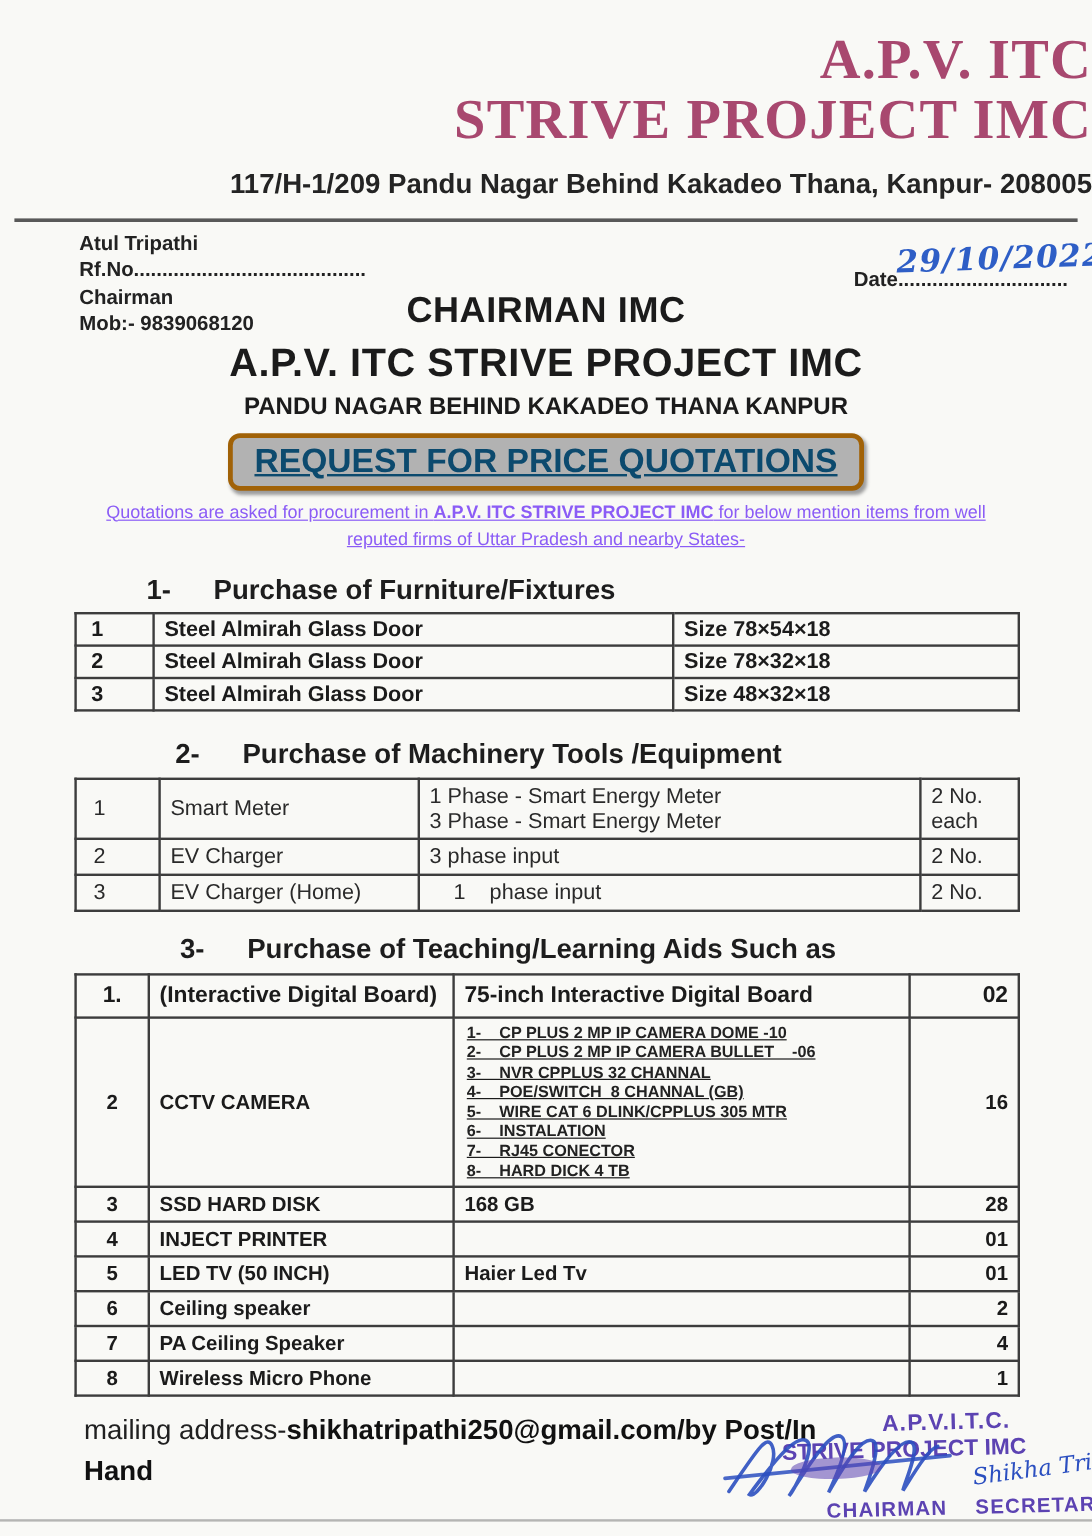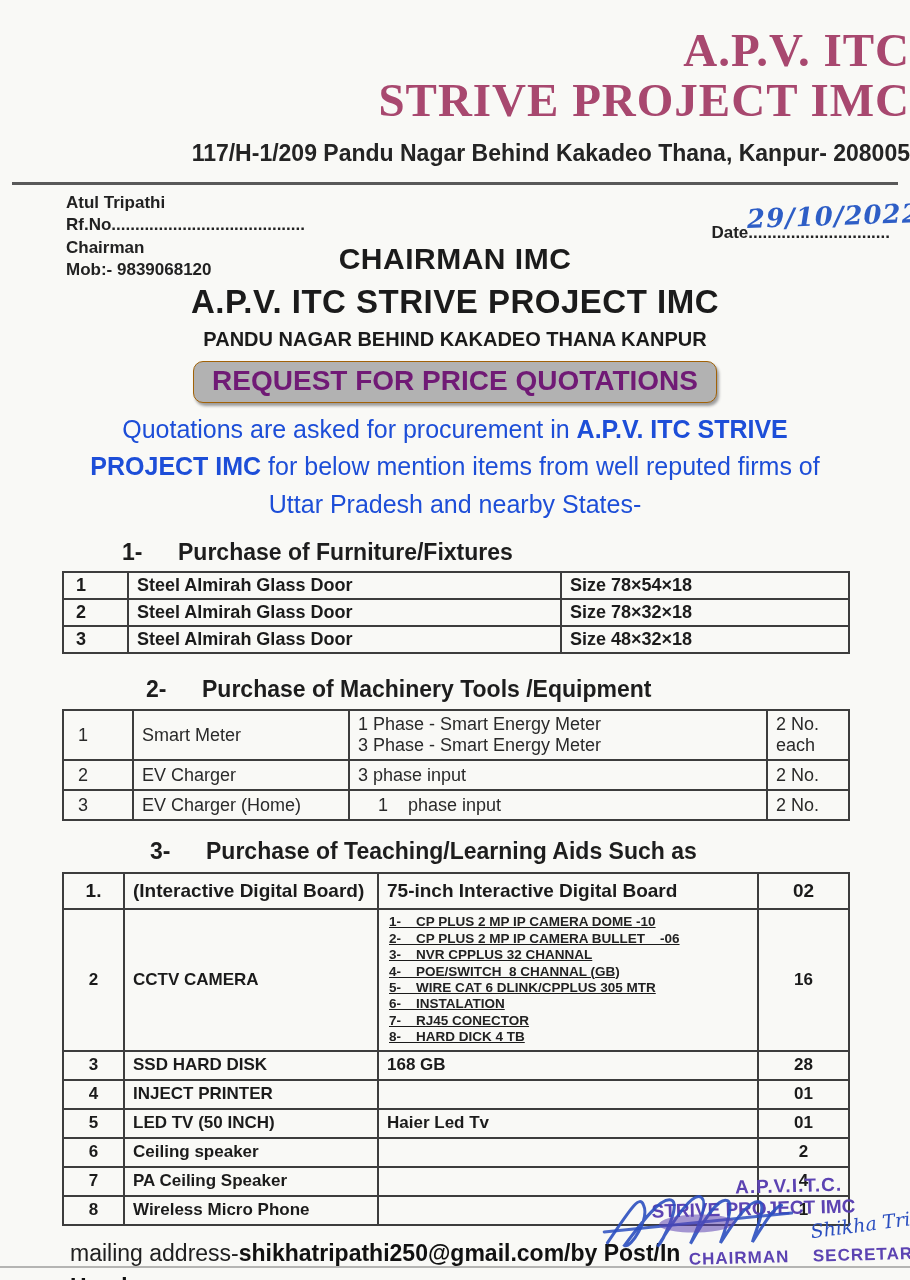--- a/index.html
+++ b/index.html
@@ -25,26 +25,27 @@
     font-family:"DejaVu Serif",serif;font-style:italic;font-weight:bold;
     font-size:26px;letter-spacing:1px;transform:rotate(-2deg);white-space:nowrap;
   }
   .center-heads{text-align:center;padding-top:57px;}
   .h-imc{font-size:30px;font-weight:bold;letter-spacing:.5px;}
   .h-apv{font-size:33px;font-weight:bold;margin-top:7px;letter-spacing:.5px;}
   .h-pandu{font-size:20px;font-weight:bold;margin-top:7px;}
   
   .banner-wrap{text-align:center;margin-top:4px;}
   .banner{
-    display:inline-block;background:#b2b2b2;border:1px solid #a16207;border-radius:10px;
-    padding:3px 18px 5px;font-size:28px;font-weight:bold;color:#701a75;
+    display:inline-block;background:#b2b2b2;border:4px solid #a16207;border-radius:10px;
+    padding:3px 18px 5px;font-size:28px;font-weight:bold;color:#0c4a6e;
     box-shadow:2px 3px 3px #9c9c9c;
-  }
-  
-  .intro{text-align:center;font-size:25px;line-height:1.5;margin:8px 70px 0;color:#1d4ed8;}
+    text-decoration:underline;
+  }
+  
+  .intro{text-align:center;font-size:15px;line-height:1.5;margin:8px 70px 0;color:#8b5cf6;text-decoration:underline;}
   
   .sec-head{display:flex;font-weight:bold;font-size:23px;color:#1d1d1d;}
   .sec-head .num{width:56px;text-align:left;}
   .s1{margin:16px 0 5px 122px;}
   .s2{margin:22px 0 6px 146px;}
   .s3{margin:17px 0 7px 150px;}
   
   table{border-collapse:collapse;margin-left:62px;width:788px;table-layout:fixed;}
   td{border:2px solid #3d3d3d;padding:1px 8px;vertical-align:middle;overflow:hidden;}
   .t1 td{font-weight:bold;font-size:18px;height:23px;}
@@ -53,21 +54,21 @@
   .t2 td{font-size:18px;color:#2a2a2a;}
   .t2 .c-no{width:46px;padding-left:14px;}
   .t2 .c-item{width:198px;}
   .t2 .c-desc{width:400px;}
   .t2 .r1 td{height:46px;}
   .t2 .r td{height:26px;}
   .t3 td{font-weight:bold;font-size:17px;}
   .t3 .c-no{width:43px;text-align:center;}
   .t3 .c-item{width:236px;}
   .t3 .c-desc{width:362px;margin-left:40px;}
-  .t3 .c-qty{text-align:center;}
+  .t3 .c-qty{text-align:right;}
   .t3 .r1 td{height:32px;font-size:19px;}
   .t3 .r td{height:25px;}
   .cctv-cell{padding:4px 4px 4px 10px;text-decoration:underline;}
   .cctv-line{font-size:13.5px;line-height:1.22;white-space:pre;font-weight:bold;color:#222;}
   .pre{white-space:pre;}
   
   .footer{margin:10px 0 0 70px;font-size:23px;line-height:34px;color:#202020;max-width:660px;}
   .footer b{font-weight:bold;color:#111;}
   
   .stamp{position:absolute;left:600px;top:1172px;width:310px;height:104px;color:#5c43b2;transform:rotate(-1.5deg);}

